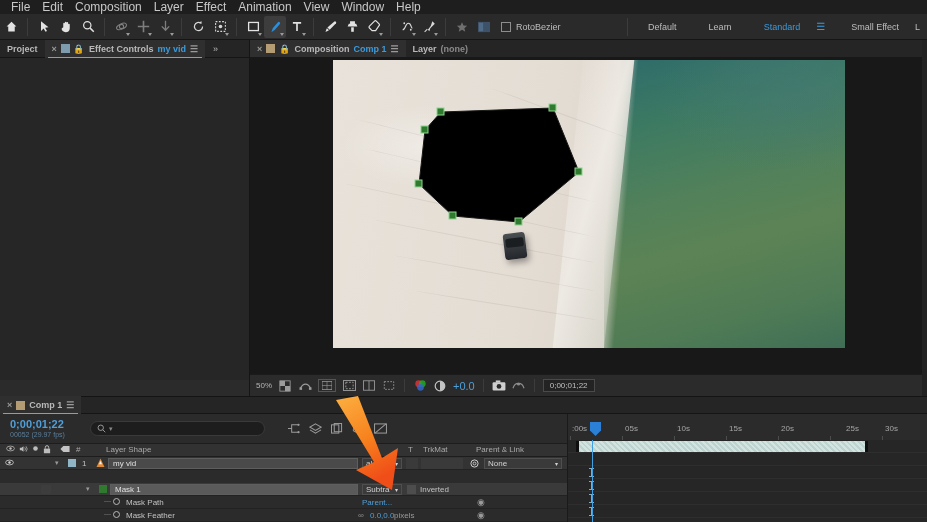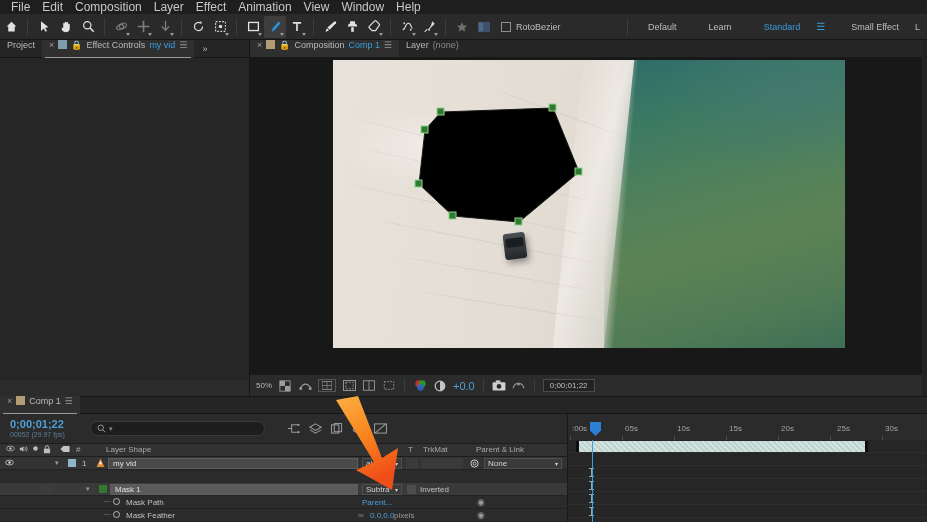--- a/index.html
+++ b/index.html
@@ -52,22 +52,22 @@
   .ws-item.sel { color: #3a9bdc; }
   .ws-menu-icon { color: #3a9bdc; font-size: 10px; padding-right: 10px; }
   .ws-cut { width: 12px; overflow: hidden; font-size: 9px; color: #bdbdbd; }
 
   
   .panel-tabbar {
     height: 18px; background: #252525; display: flex; align-items: center;
     border-bottom: 1px solid #151515;
   }
   .ptab {
-    display: flex; gap: 4px; height: 18px; padding: 0 7px;
-    font-size: 9px; color: #b9b9b9; position: relative; white-space: nowrap;
+    display: flex; align-items: center; gap: 4px; height: 18px; padding: 0 7px;
+    font-size: 9px; color: #b9b9b9; position: relative; white-space: nowrap; font-weight: bold;
   }
   .ptab.sel { background: #2f2f2f; }
   .ptab.sel::after {
     content:''; position:absolute; left:3px; right:3px; bottom:0; height:1px; background:#9a9a9a;
   }
   .ptab .x { font-size: 9px; color: #9a9a9a; }
   .ptab .sq { width: 9px; height: 9px; background: #7f9caf; }
   .ptab .sq.tan { background: #b39b74; }
   .ptab .lock { font-size: 9px; color: #c9c9c9; }
   .ptab .hl { color: #3a9bdc; }
@@ -604,21 +604,21 @@
             </svg>
         </span>
       </div>
 
       <div class="tl-ruler">
         <div class="rlabel" style="left:4px">:00s</div>
         <div class="rlabel" style="left:57px">05s</div>
         <div class="rlabel" style="left:109px">10s</div>
         <div class="rlabel" style="left:161px">15s</div>
         <div class="rlabel" style="left:213px">20s</div>
-        <div class="rlabel" style="left:269px">25s</div>
+        <div class="rlabel" style="left:278px">25s</div>
         <div class="rlabel" style="left:317px">30s</div>
         <div class="rtick" style="left:2px"></div>
         <div class="rtick minor" style="left:28px"></div>
         <div class="rtick" style="left:54px"></div>
         <div class="rtick minor" style="left:80px"></div>
         <div class="rtick" style="left:106px"></div>
         <div class="rtick minor" style="left:132px"></div>
         <div class="rtick" style="left:158px"></div>
         <div class="rtick minor" style="left:184px"></div>
         <div class="rtick" style="left:210px"></div>

